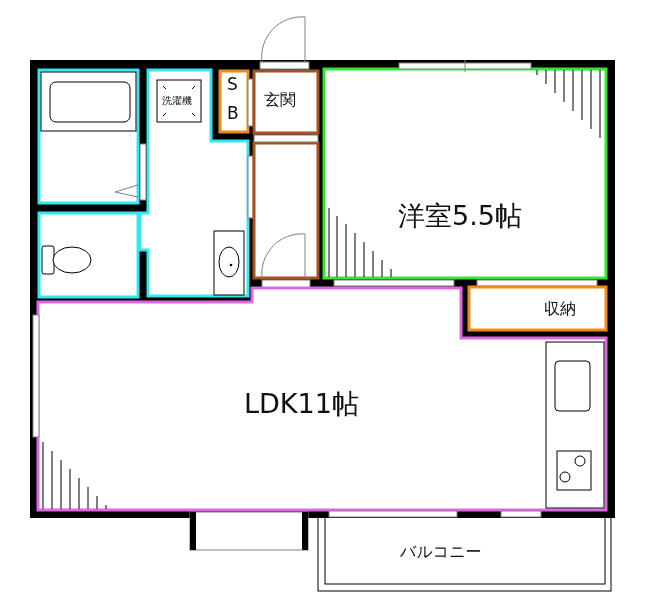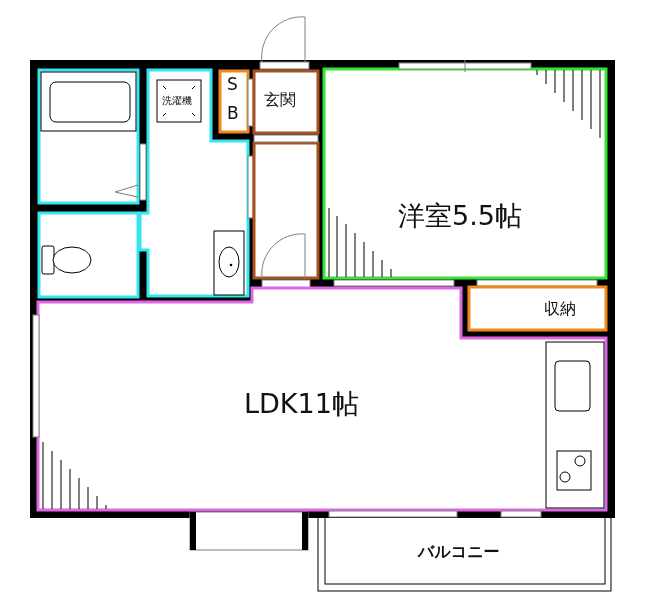--- a/index.html
+++ b/index.html
@@ -129,14 +129,14 @@
     <rect x="302" y="512" width="6" height="38" fill="#000"></rect>
   </g>
 </svg>
 
 <div class="label lbl-big" style="left:398px; top:174px;margin-top:28px;">洋室5.5帖</div>
 <div class="label lbl-big" style="left:244px; top:390px;">LDK11帖</div>
 <div class="label lbl-med" style="left:264px; top:92px;">玄関</div>
 <div class="label lbl-sm" style="left:227px; top:76px;">S</div>
 <div class="label lbl-sm" style="left:227px; top:105px;">B</div>
 <div class="label lbl-med" style="left:544px; top:301px;">収納</div>
-<div class="label lbl-med" style="left:418px; top:544px;font-weight:bold;">バルコニー</div>
+<div class="label lbl-med" style="left:400px; top:544px;">バルコニー</div>
 <div class="label lbl-tiny" style="left:162px; top:96px;">洗濯機</div>
 
 </body></html>

